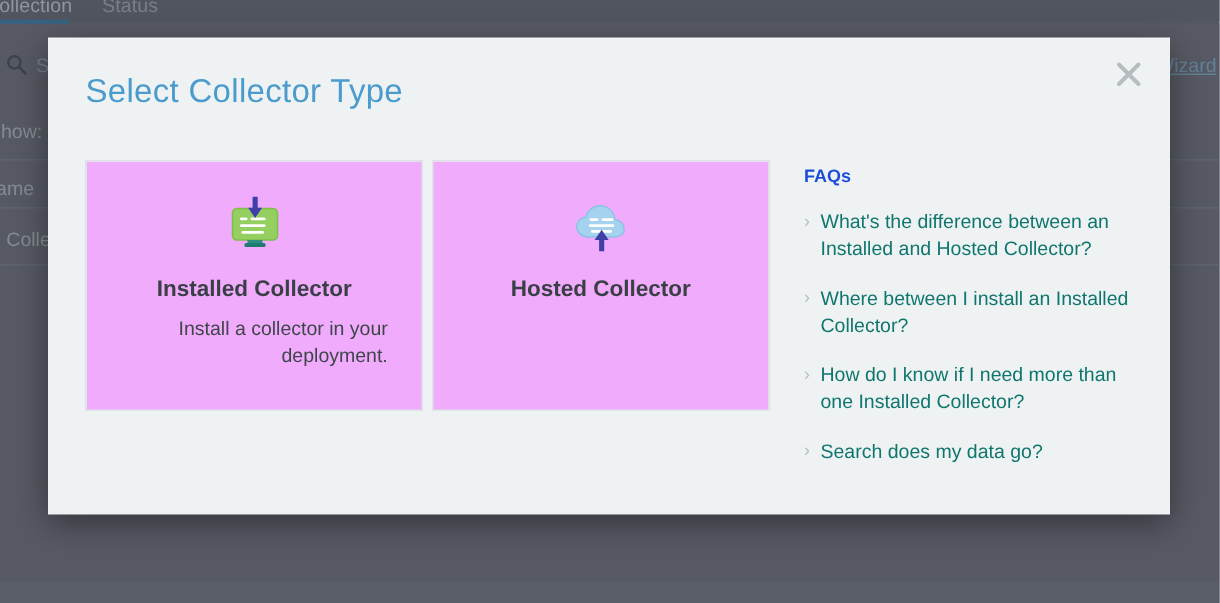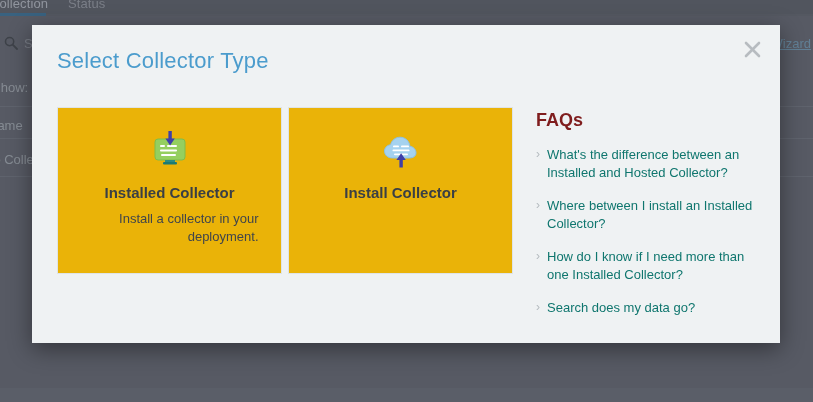--- a/index.html
+++ b/index.html
@@ -158,21 +158,21 @@
   }
 
   
   #cards {
     display: flex;
     gap: 6px;
   }
   .card {
     width: 225px;
     height: 167px;
-    background: #eab308;
+    background: #f0abfc;
     border: 1px solid #dfe4e6;
     box-sizing: border-box;
     display: flex;
     flex-direction: column;
     align-items: center;
     cursor: pointer;
     padding-top: 22px;
   }
   .card-icon {
     width: 48px;
@@ -197,23 +197,23 @@
     max-width: 178px;
   }
 
   
   #faq-panel {
     margin-left: 23px;
     width: 248px;
     padding-top: 3px;
   }
   #faq-heading {
-    font-size: 18px;
+    font-size: 12px;
     font-weight: bold;
-    color: #7f1d1d;
+    color: #1d4ed8;
     margin-bottom: 15px;
   }
   .faq-item {
     display: flex;
     align-items: flex-start;
     margin-bottom: 15px;
     cursor: pointer;
   }
   .faq-chevron {
     flex: 0 0 auto;
@@ -311,21 +311,21 @@
 
             <rect x="14" y="14.5" width="6" height="1.8" rx="0.9" fill="#ffffff"></rect>
             <rect x="22" y="14.5" width="8" height="1.8" rx="0.9" fill="#ffffff"></rect>
             <rect x="13.5" y="18.5" width="17" height="1.8" rx="0.9" fill="#ffffff"></rect>
             <rect x="15" y="22.4" width="14" height="1.8" rx="0.9" fill="#ffffff"></rect>
 
             <rect x="20.4" y="27" width="3.4" height="9.5" fill="#3f3fa8"></rect>
             <polygon points="17.4,29 26.8,29 22.1,22.2" fill="#3f3fa8"></polygon>
           </svg>
         </div>
-        <div class="card-title">Install Collector</div>
+        <div class="card-title">Hosted Collector</div>
       </div>
 
     </div>
 
     <div id="faq-panel">
       <div id="faq-heading">FAQs</div>
 
       <div class="faq-item">
         <span class="faq-chevron">›</span>
         <span class="faq-text">What's the difference between an Installed and Hosted Collector?</span>

